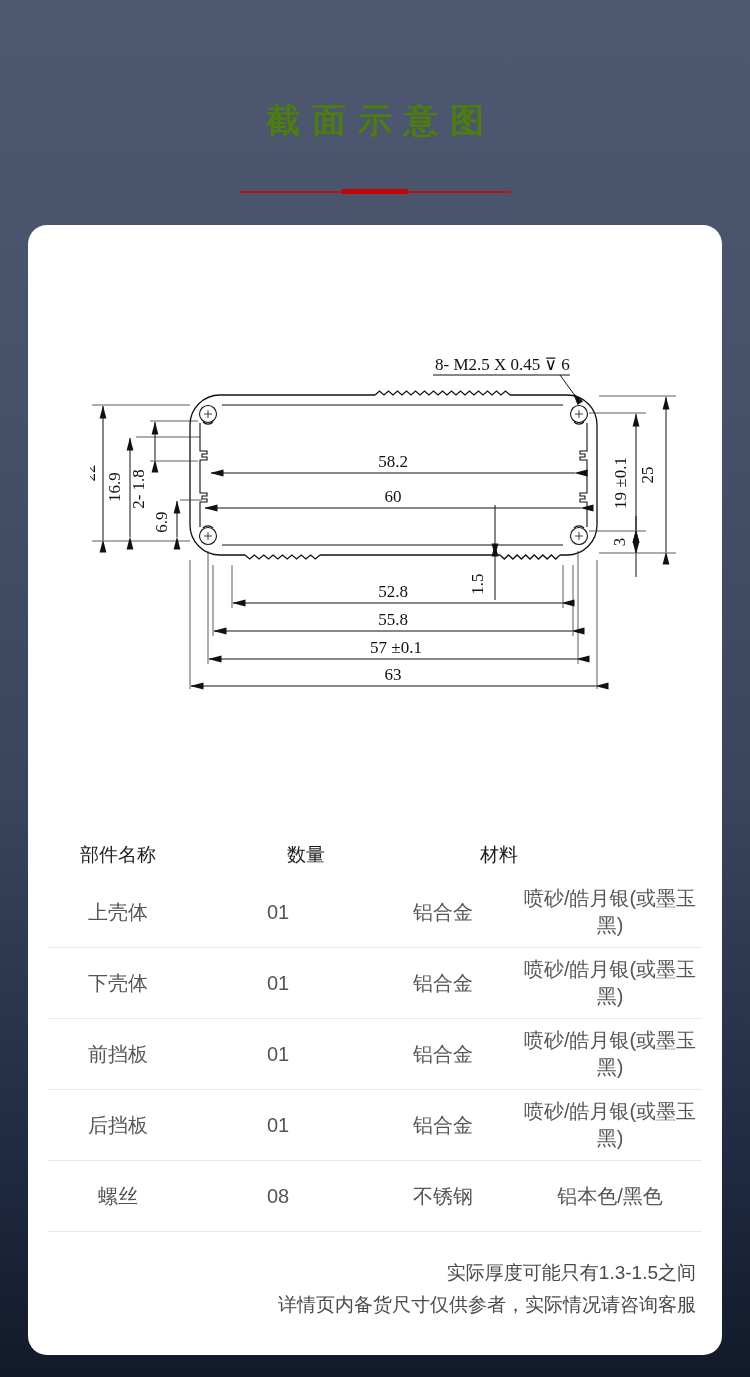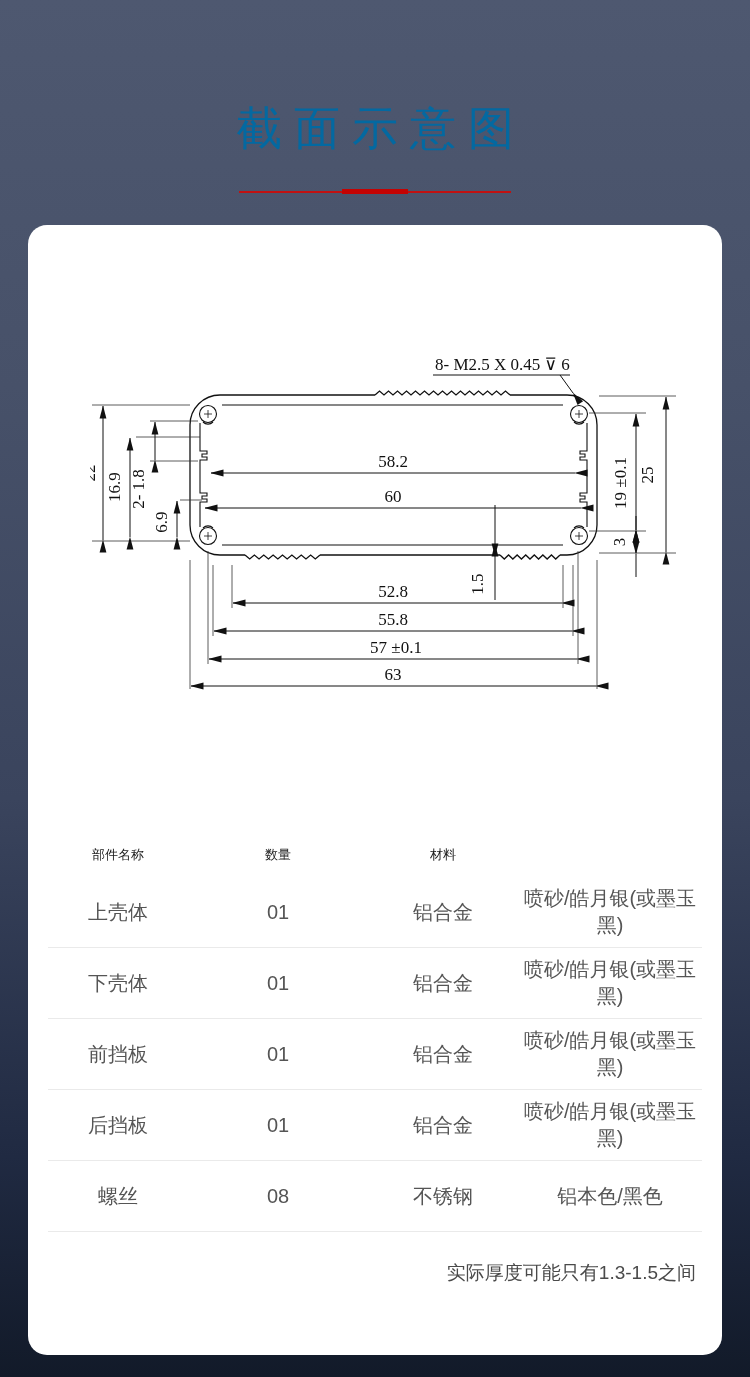--- a/index.html
+++ b/index.html
@@ -3,35 +3,35 @@
 <meta charset="utf-8">
 <style>
   html,body{margin:0;padding:0;}
   body{
     width:750px;height:1377px;position:relative;overflow:hidden;
     background:linear-gradient(180deg,#4e5870 0%,#475169 28%,#3a445d 58%,#202a42 84%,#121a29 100%);
     font-family:"Liberation Sans","DejaVu Sans",sans-serif;
   }
   .page-title{
     position:absolute;top:98px;left:0;width:750px;text-align:center;
-    color:#0369a1;font-size:46px;font-weight:400;letter-spacing:12px;text-indent:12px;
+    color:#4d7c0f;font-size:34px;font-weight:700;letter-spacing:12px;text-indent:12px;
   }
   .divider{position:absolute;top:189px;left:239px;width:272px;height:6px;}
   .divider .thin{position:absolute;top:2px;left:0;width:272px;height:2px;background:#c01111;}
   .divider .thick{position:absolute;top:0px;left:103px;width:66px;height:5px;background:#c40303;}
   .card{
     position:absolute;left:28px;top:225px;width:694px;height:1130px;
     background:#ffffff;border-radius:19px;
   }
   .drawing{position:absolute;left:62px;top:130px;}
   .drawing text{font-family:"Liberation Serif","DejaVu Serif",serif;fill:#111;font-size:17px;}
   .drawing .rot{text-anchor:middle;}
   .tbl{position:absolute;left:20px;top:608px;width:654px;color:#222;}
   .trow{display:grid;grid-template-columns:140px 180px 150px 184px;align-items:center;text-align:center;}
-  .thead{height:44px;font-size:13px;color:#1c1c1c;font-weight:500;}
+  .thead{height:44px;font-size:19px;color:#1c1c1c;font-weight:500;gap:28px;}
   .tr{height:70px;font-size:20px;color:#555;border-bottom:1px solid #eaeaea;}
   .notes{
     position:absolute;right:26px;top:1032px;text-align:right;
     font-size:19px;line-height:32px;color:#4a4a4a;
   }
 </style>
 </head>
 <body>
 
 <div class="page-title">截面示意图</div>
@@ -164,15 +164,16 @@
     <div class="trow tr">
       <div>螺丝</div>
       <div>08</div>
       <div>不锈钢</div>
       <div>铝本色/黑色</div>
     </div>
   </div>
 
   <div class="notes">
     <div>实际厚度可能只有1.3-1.5之间</div>
+    <div>详情页内备货尺寸仅供参者，实际情况请咨询客服</div>
   </div>
 
 </div>
 
 </body></html>

